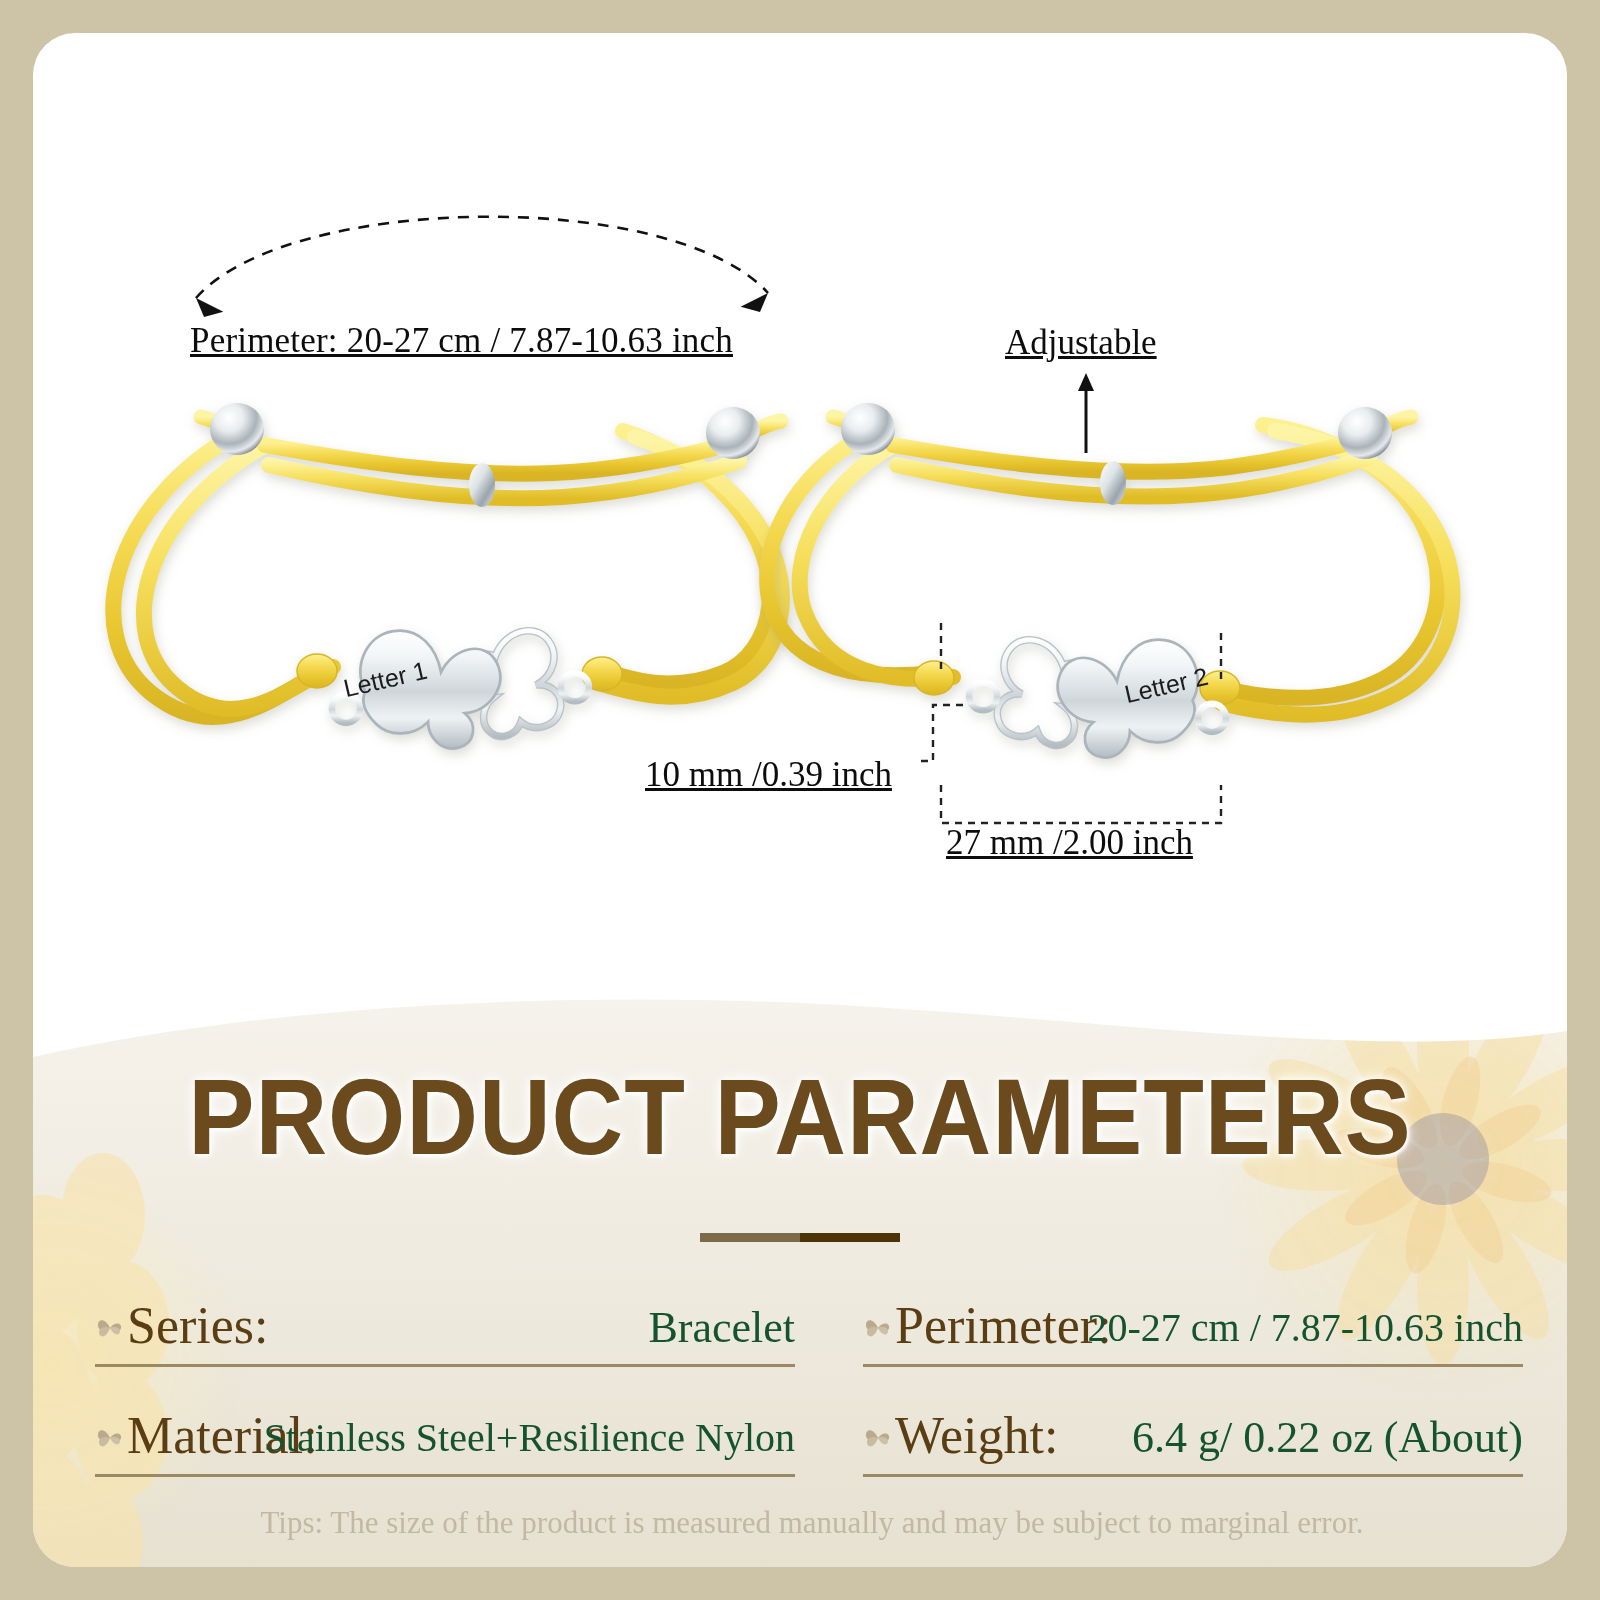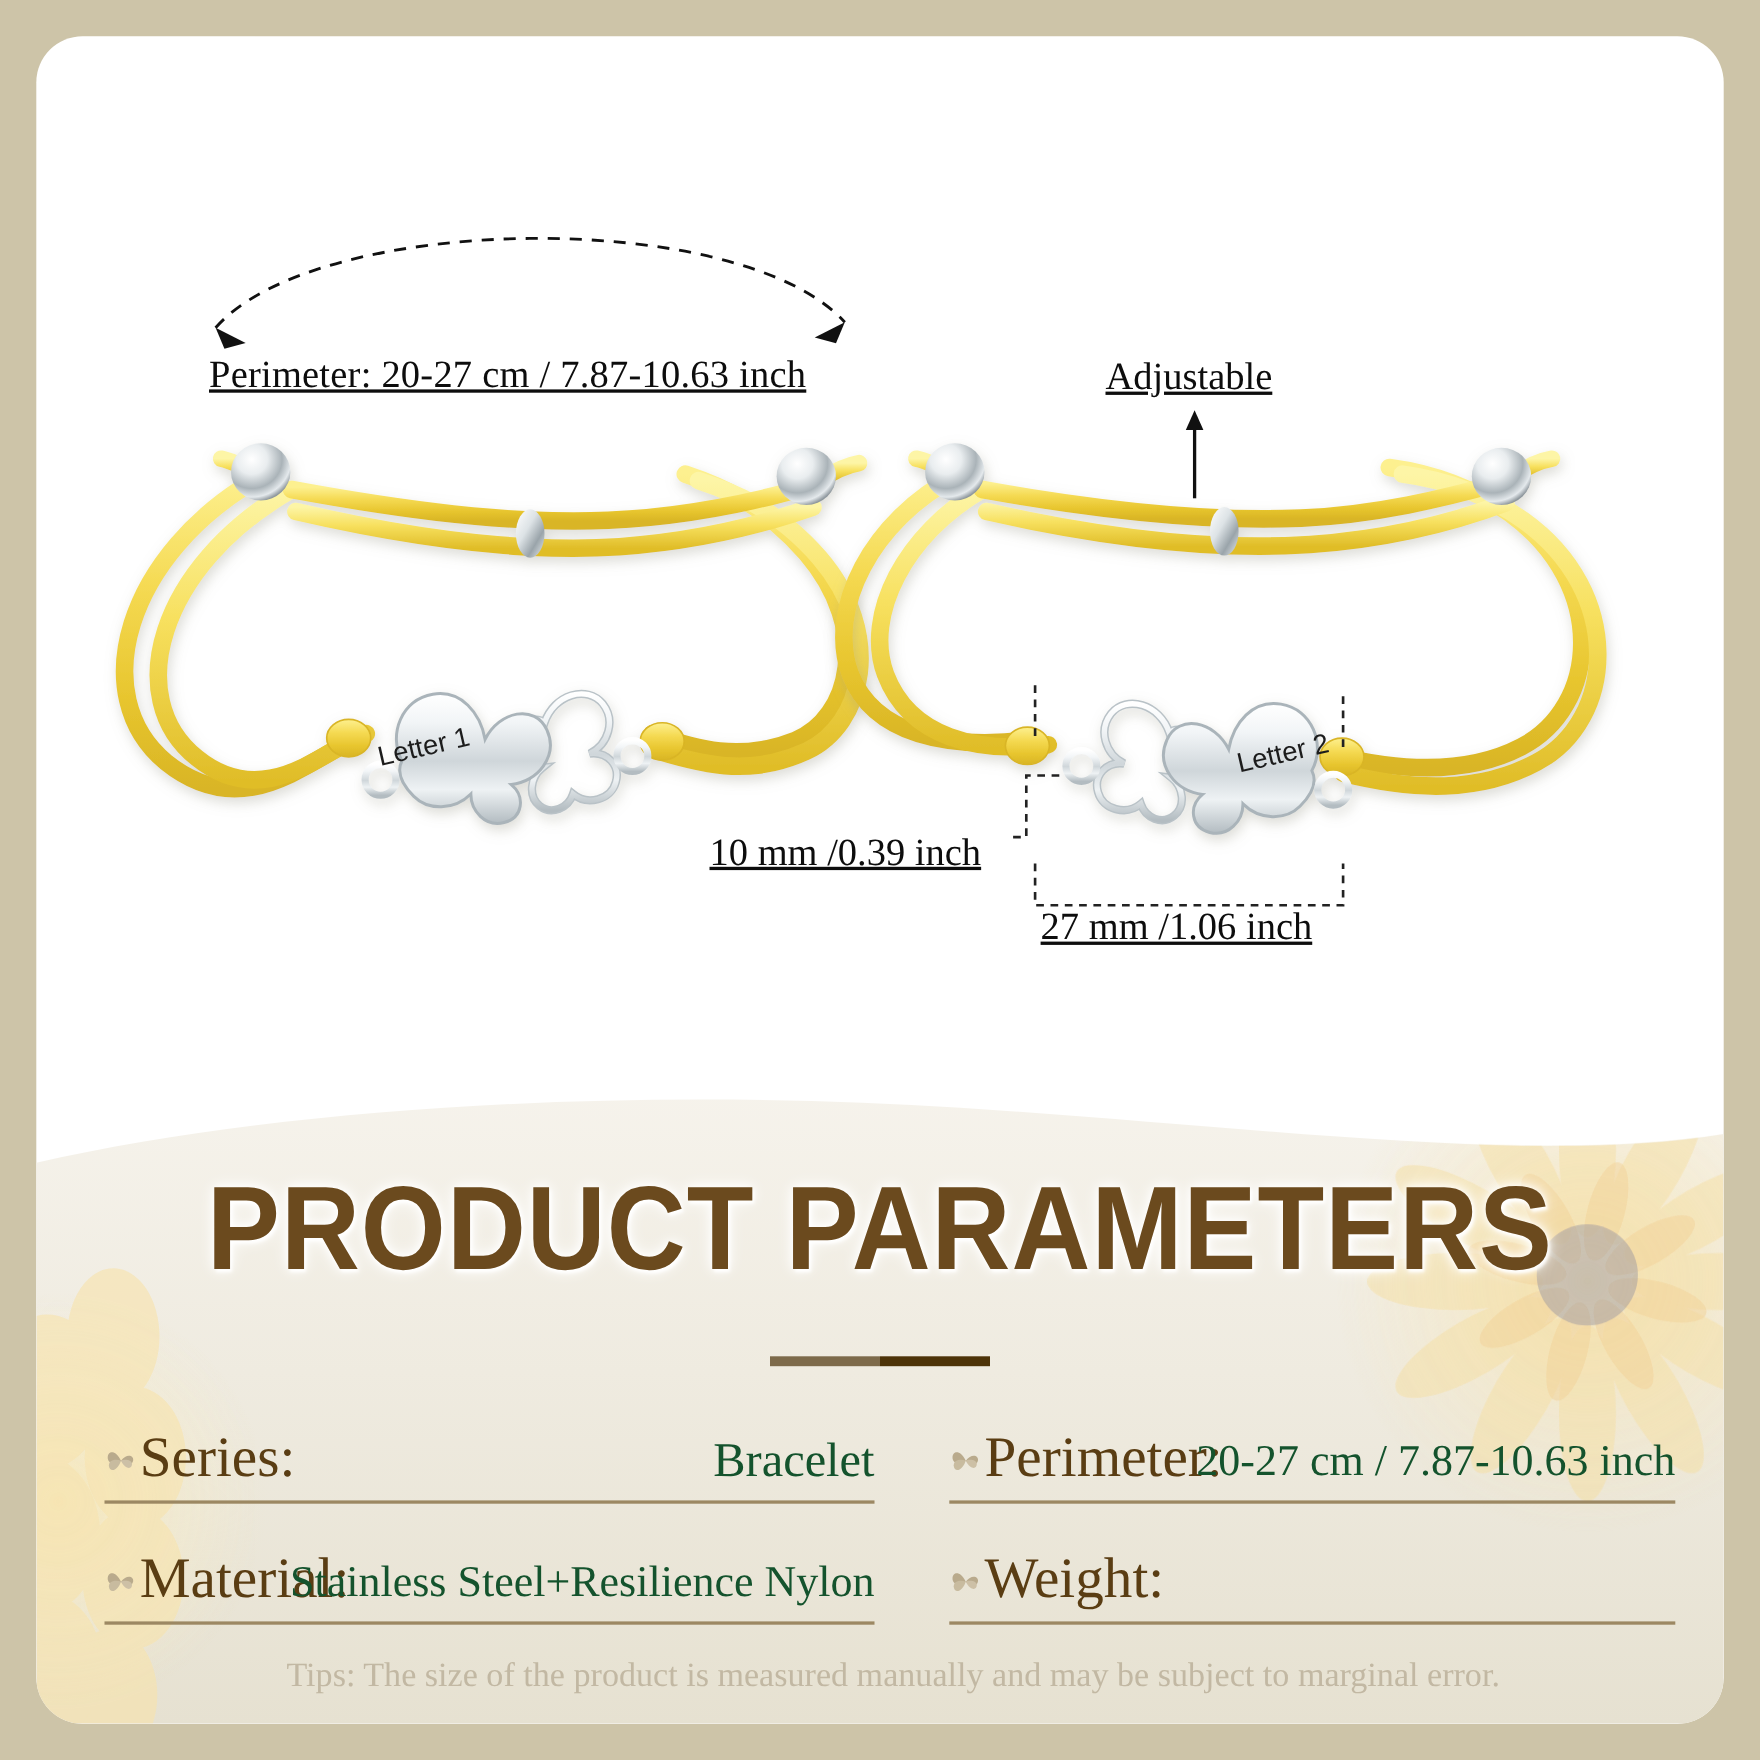--- a/index.html
+++ b/index.html
@@ -223,21 +223,21 @@
         <g>
           <path d="M908 752 L908 790 L1188 790 L1188 752" fill="none" stroke="#222" stroke-width="2.4" stroke-dasharray="7 6"></path>
           <path d="M908 590 L908 640" fill="none" stroke="#222" stroke-width="2.4" stroke-dasharray="7 6"></path>
           <path d="M1188 600 L1188 652" fill="none" stroke="#222" stroke-width="2.4" stroke-dasharray="7 6"></path>
         </g>
       </svg>
 
       <div class="anno" id="perimeter-anno">Perimeter: 20-27 cm / 7.87-10.63 inch</div>
       <div class="anno" id="adjustable-anno">Adjustable</div>
       <div class="anno" id="depth-anno">10 mm /0.39 inch</div>
-      <div class="anno" id="width-anno">27 mm /1.06 inch</div>
+      <div class="anno" id="width-anno">27 mm /2.00 inch</div>
 
       <div class="engrave" id="engrave-1">Letter 1</div>
       <div class="engrave" id="engrave-2">Letter 2</div>
     </div>
 
     <div class="params-panel">
 
       <svg class="layer" width="1534" height="582" viewBox="0 0 1534 582">
         <defs>
           <clipPath id="waveClip">
@@ -355,20 +355,21 @@
         </div>
 
         <div class="prow" style="left:830px;top:416px;width:660px;text-align:center;">
           <svg class="bullet" viewBox="0 0 30 30">
             <path d="M15 15 C10 4, 2 6, 3 13 C4 19, 11 18, 15 15 Z" fill="#b9aa8c"></path>
             <path d="M15 15 C11 26, 4 25, 4 19 C4 14, 11 13, 15 15 Z" fill="#c8bb9f"></path>
             <path d="M15 15 C20 8, 27 10, 26 15 C25 20, 19 18, 15 15 Z" fill="#b9aa8c"></path>
             <path d="M15 15 C19 23, 25 23, 25 18 C25 14, 18 13, 15 15 Z" fill="#cdc0a6"></path>
           </svg>
           <div class="plabel">Weight:</div>
+          <div class="pvalue big">6.4 g/ 0.22 oz (About)</div>
           <div class="underline"></div>
         </div>
 
       </div>
 
       <div class="tips">Tips: The size of the product is measured manually and may be subject to marginal error.</div>
     </div>
 
   </div>
 </div>

